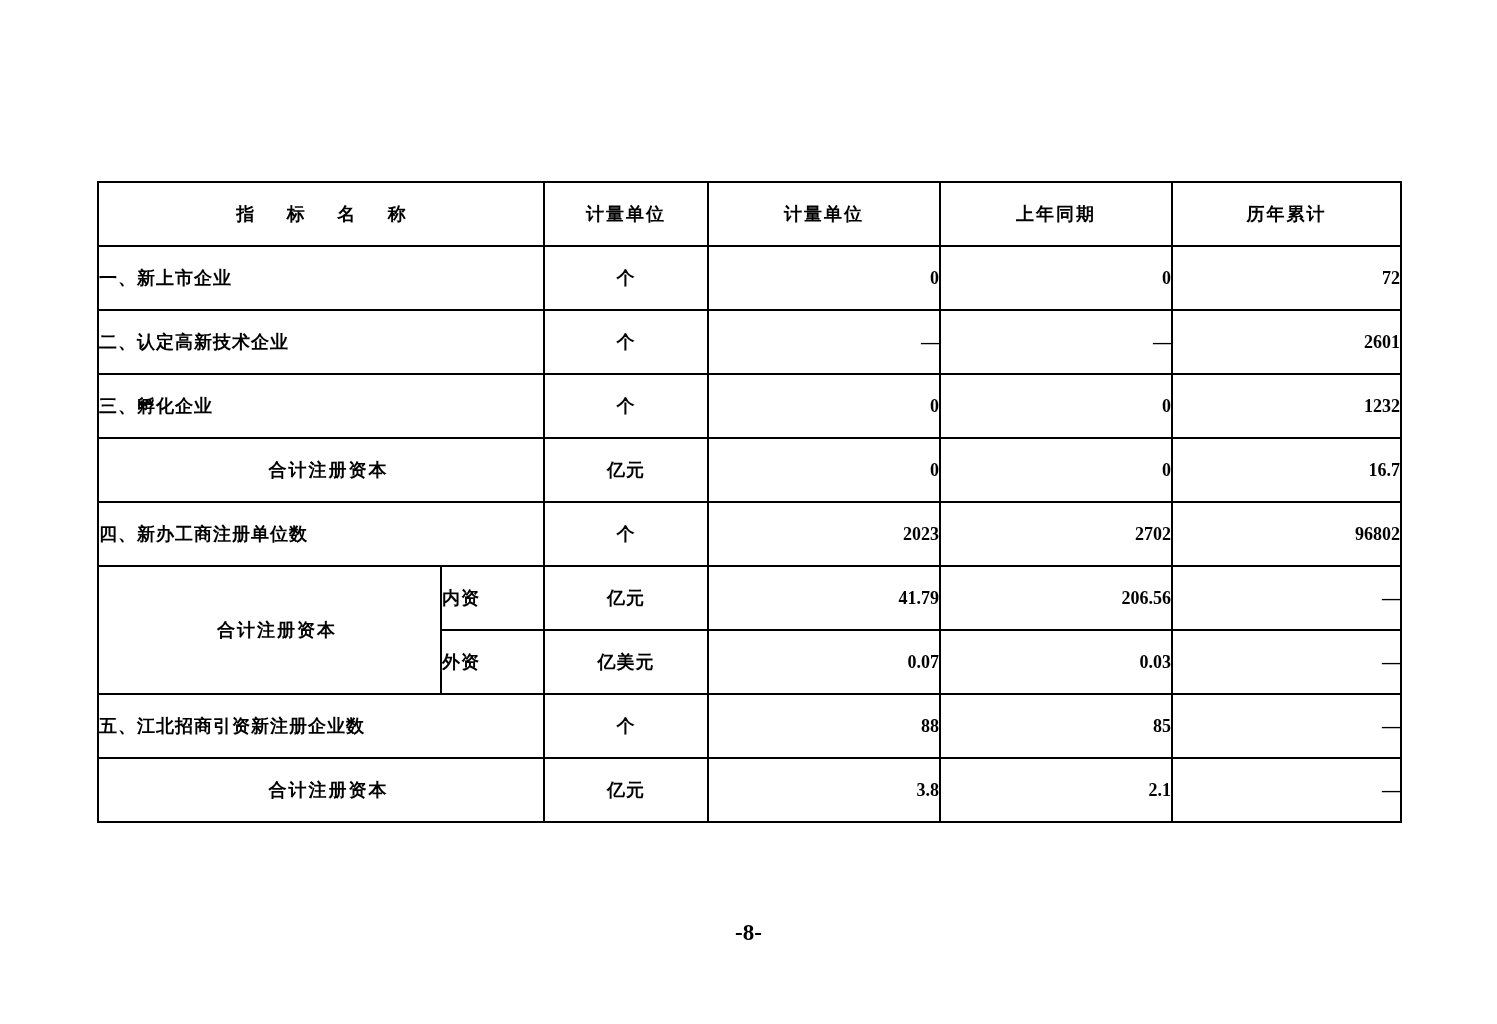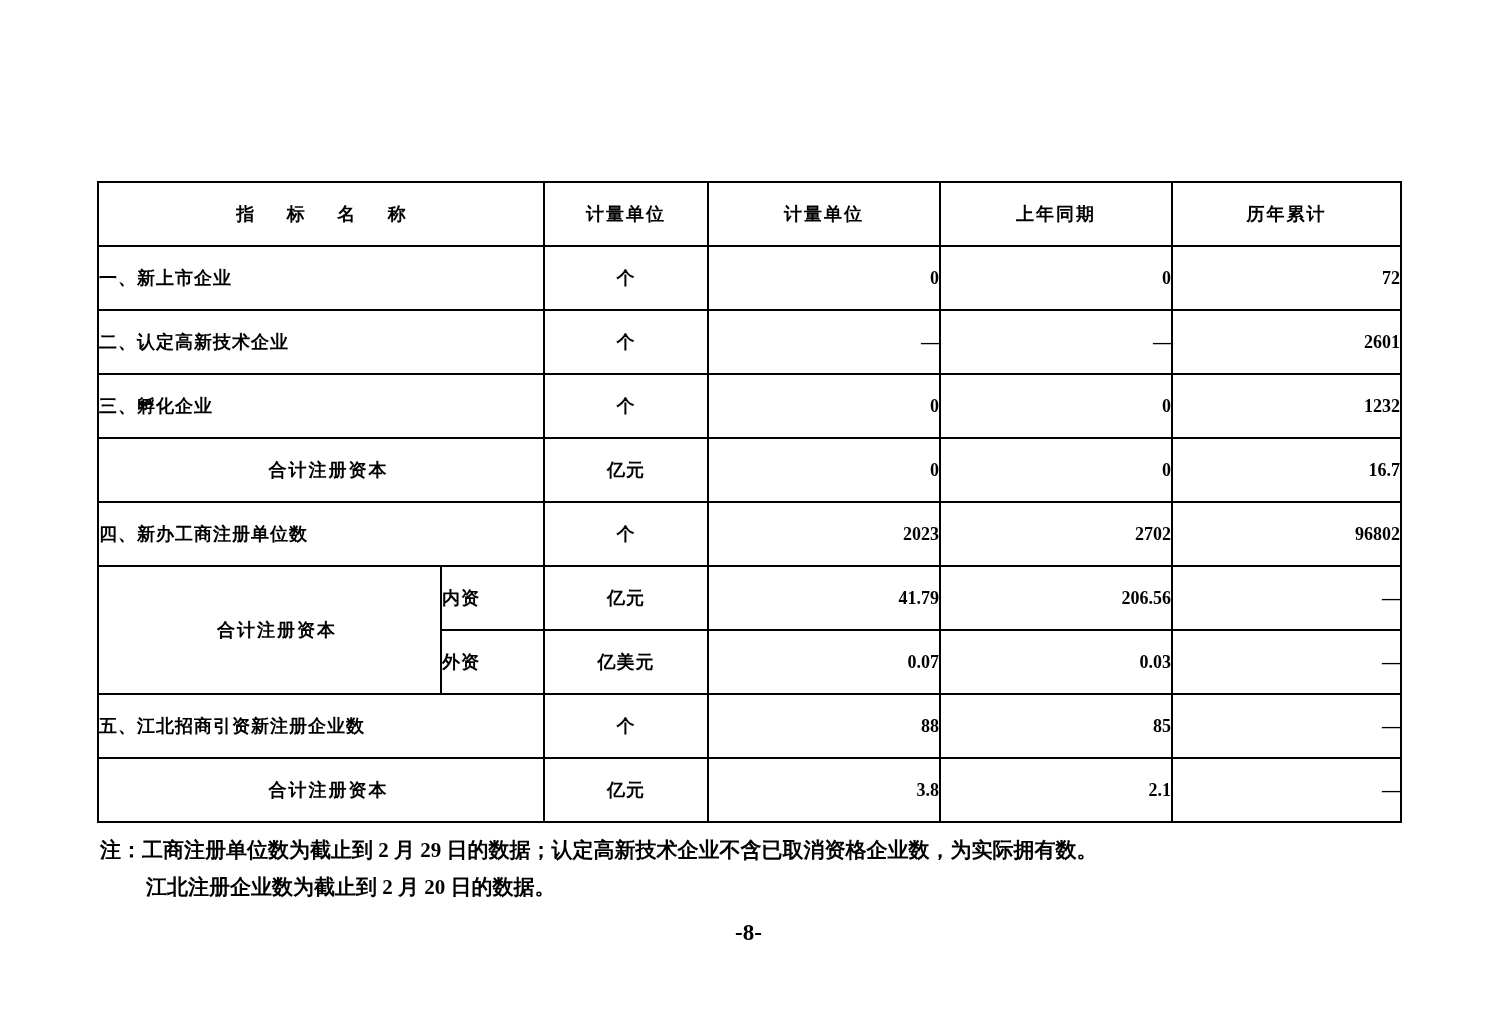--- a/index.html
+++ b/index.html
@@ -207,20 +207,16 @@
       <tr>
         <td class="row-cell name-cell indent" colspan="2">合计注册资本</td>
         <td class="row-cell unit-cell">亿元</td>
         <td class="row-cell num-cell">3.8</td>
         <td class="row-cell num-cell">2.1</td>
         <td class="row-cell num-cell dash">—</td>
       </tr>
     </tbody>
   </table>
 
-  <div class="notes">
-    <div class="line1">注：工商注册单位数为截止到 2 月 29 日的数据；认定高新技术企业不含已取消资格企业数，为实际拥有数。</div>
-    <div class="line2">江北注册企业数为截止到 2 月 20 日的数据。</div>
-  </div>
 
   <div class="page-number">-8-</div>
 
 </div>
 
 </body></html>

